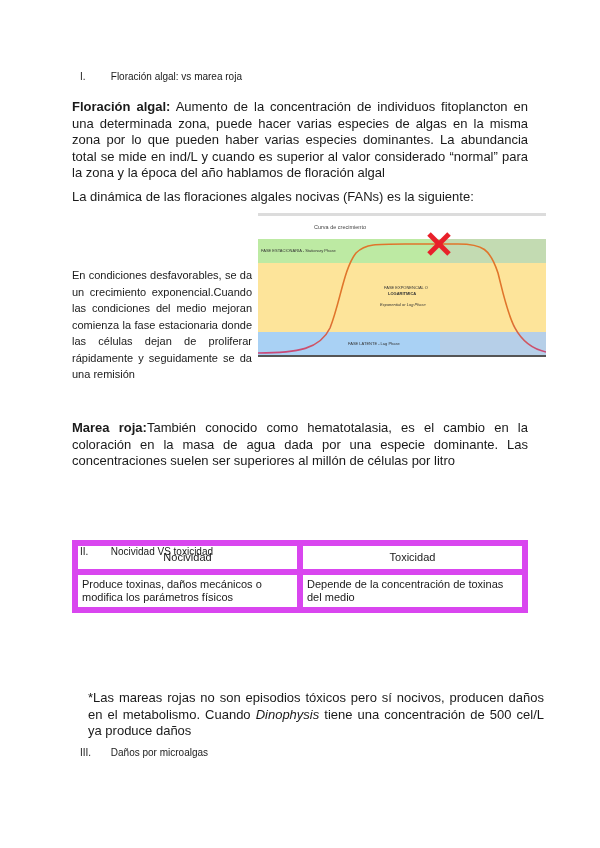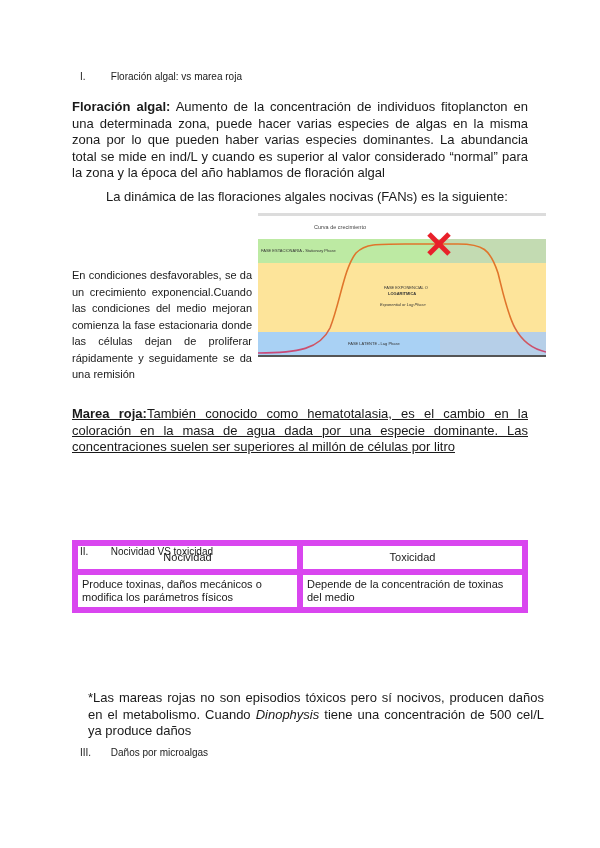--- a/index.html
+++ b/index.html
@@ -27,21 +27,21 @@
 
 <div class="heading" style="top:71px;">
   <span class="num">I.</span>
   <span>Floración algal: vs marea roja</span>
 </div>
 
 <div class="para" style="top:99px;">
   <b>Floración algal:</b><span> Aumento de la concentración de individuos fitoplancton en una determinada zona, puede hacer varias especies de algas en la misma zona por lo que pueden haber varias especies dominantes. La abundancia total se mide en ind/L y cuando es superior al valor considerado “normal” para la zona y la época del año hablamos de floración algal</span>
 </div>
 
-<div class="para" style="top:189px;margin-left:34px;">La dinámica de las floraciones algales nocivas (FANs) es la siguiente:</div>
+<div class="para" style="top:189px;">La dinámica de las floraciones algales nocivas (FANs) es la siguiente:</div>
 
 <div class="side-text">En condiciones desfavorables, se da un crecimiento exponencial.Cuando las condiciones del medio mejoran comienza la fase estacionaria donde las células dejan de proliferar rápidamente y seguidamente se da una remisión</div>
 
 <div class="chart">
   <div class="topline"></div>
   <div class="title">Curva de crecimiento</div>
 
   <div class="band" style="left:0;top:26px;width:182px;height:24px;background:#bdeaa3;"></div>
   <div class="band" style="left:182px;top:26px;width:106px;height:24px;background:#c3dbb2;"></div>
   <div class="band" style="left:0;top:50px;width:288px;height:69px;background:#fde49a;"></div>
@@ -66,21 +66,21 @@
   </svg>
 
   <svg class="abs" style="left:168px;top:18px;" width="26" height="26">
     <line x1="3" y1="3" x2="23" y2="23" stroke="#e8202a" stroke-width="5" stroke-linecap="butt"></line>
     <line x1="23" y1="3" x2="3" y2="23" stroke="#e8202a" stroke-width="5" stroke-linecap="butt"></line>
   </svg>
 
   <div class="bottomline"></div>
 </div>
 
-<div class="para" style="top:406px;text-decoration:underline;">
+<div class="para" style="top:420px;">
   <b>Marea roja:</b><span>También conocido como hematotalasia, es el cambio en la coloración en la masa de agua dada por una especie dominante. Las concentraciones suelen ser superiores al millón de células por litro</span>
 </div>
 
 <div class="heading" style="top:498px;margin-top:48px;">
   <span class="num">II.</span>
   <span>Nocividad VS toxicidad</span>
 </div>
 
 <table class="cmp">
   <thead>

